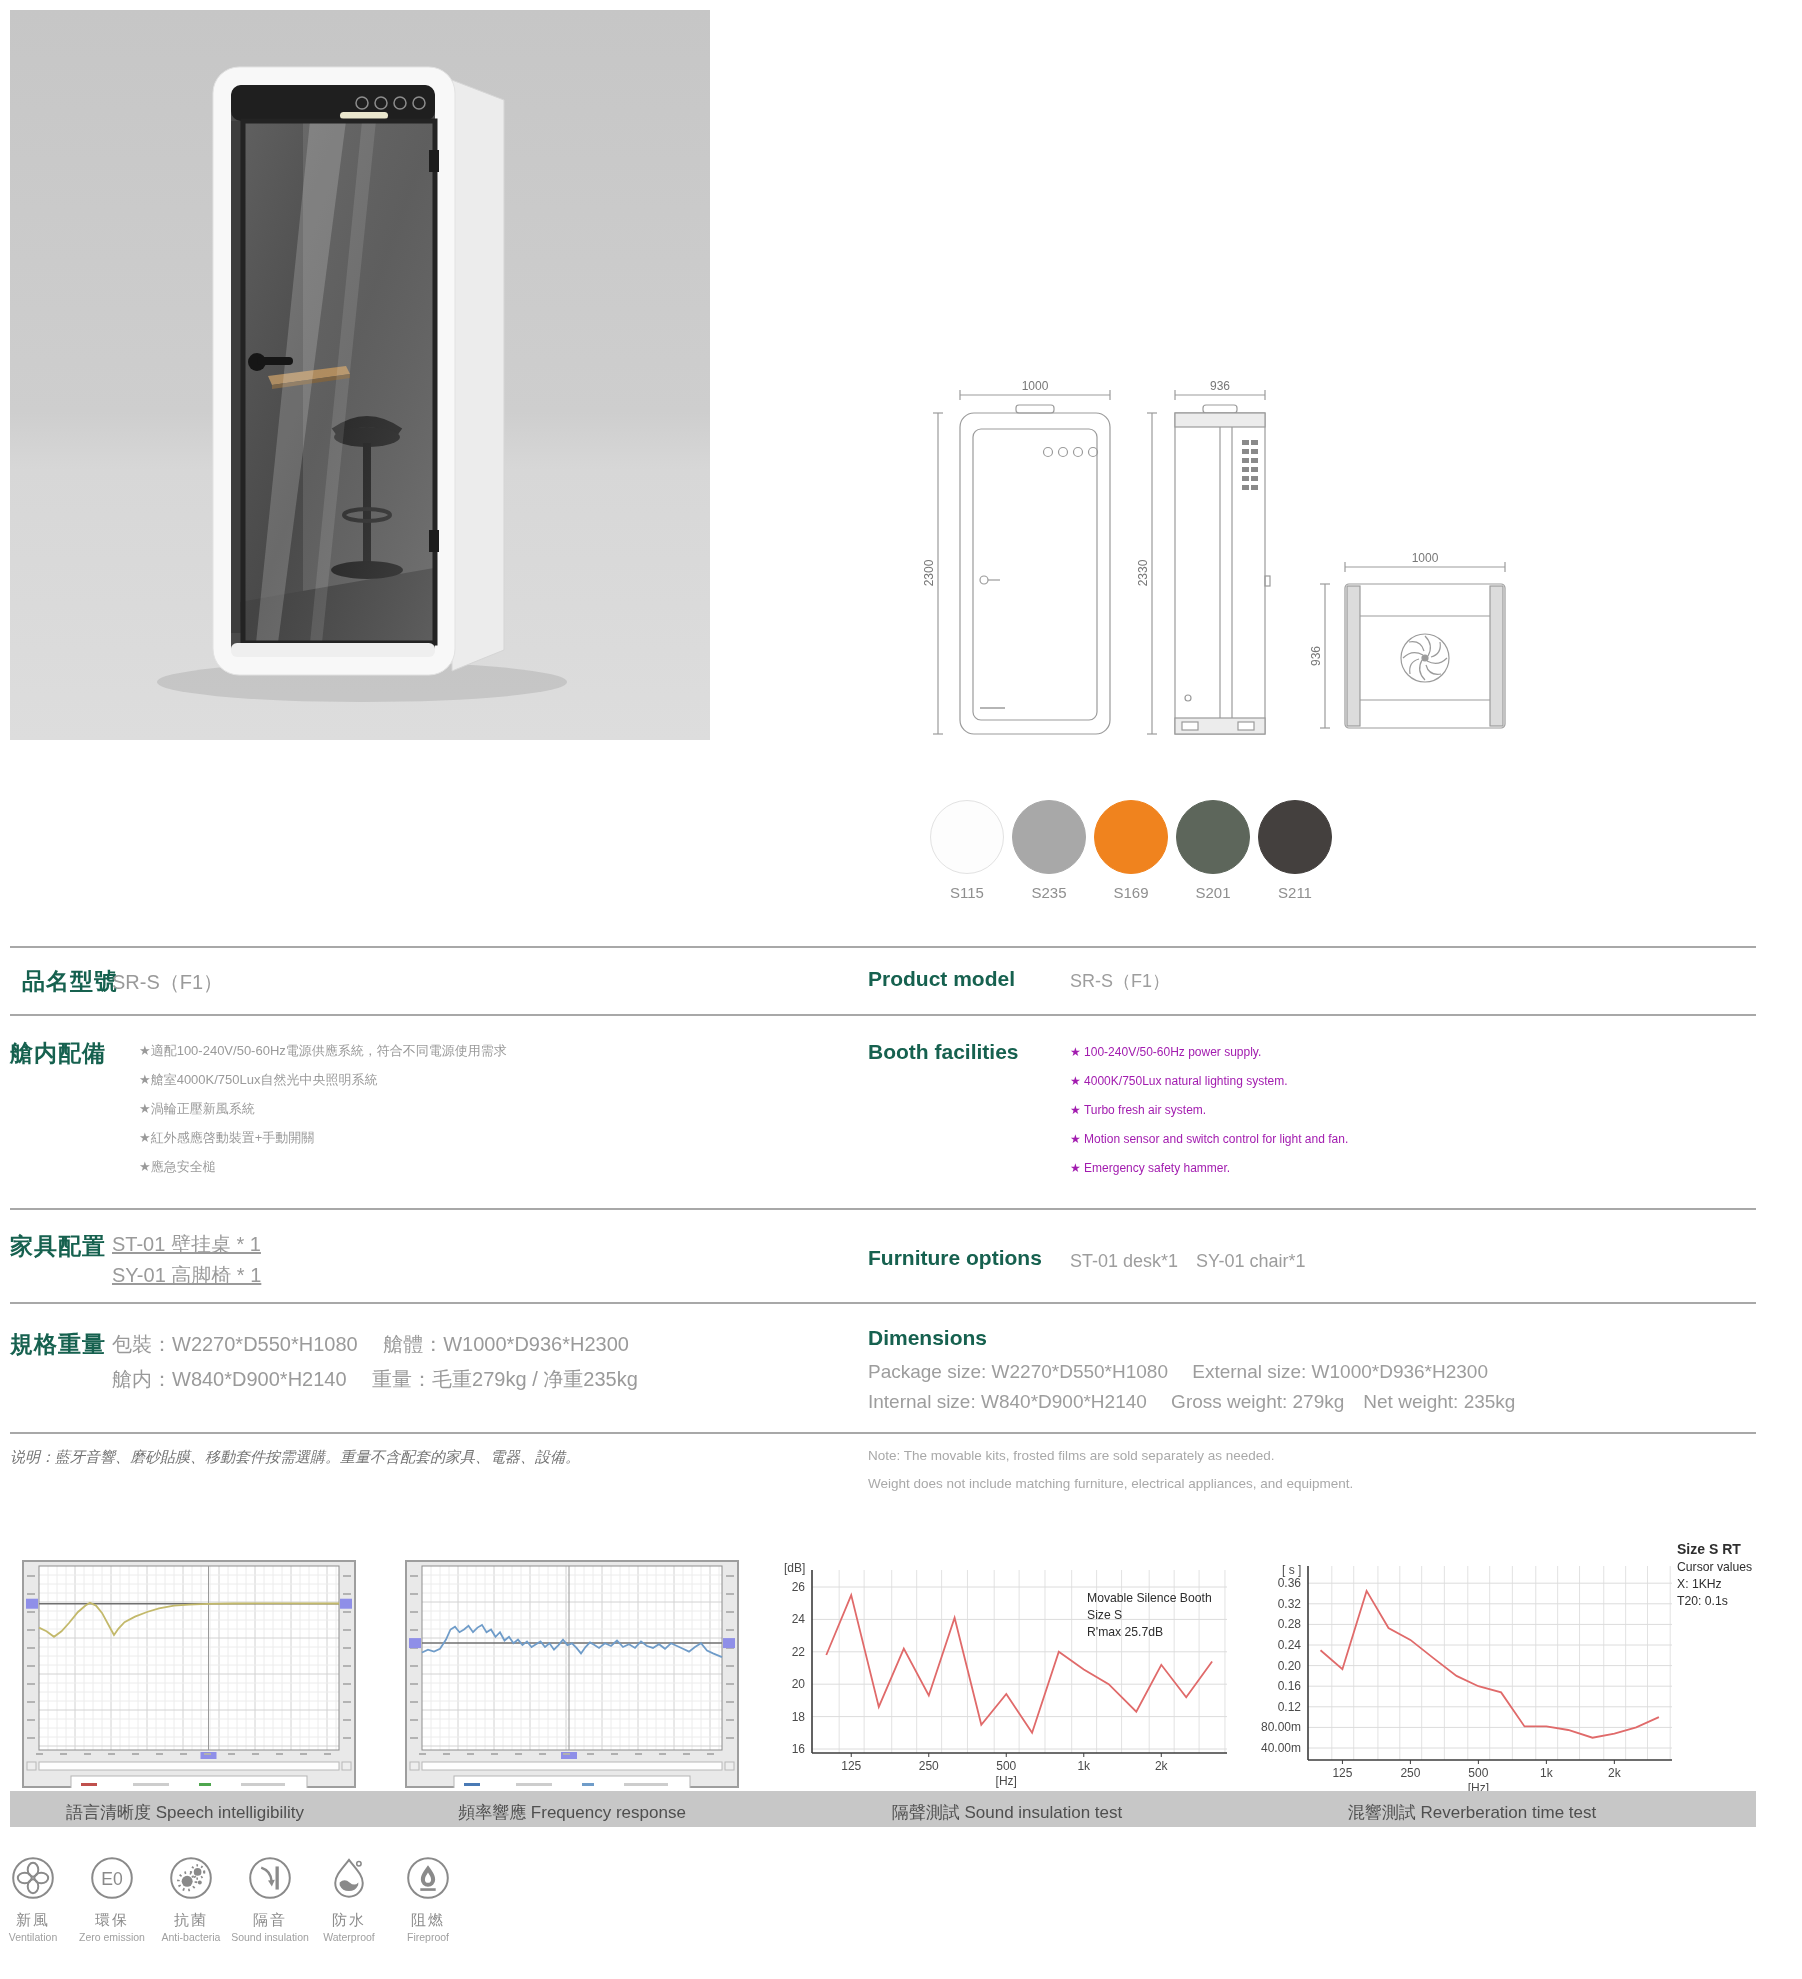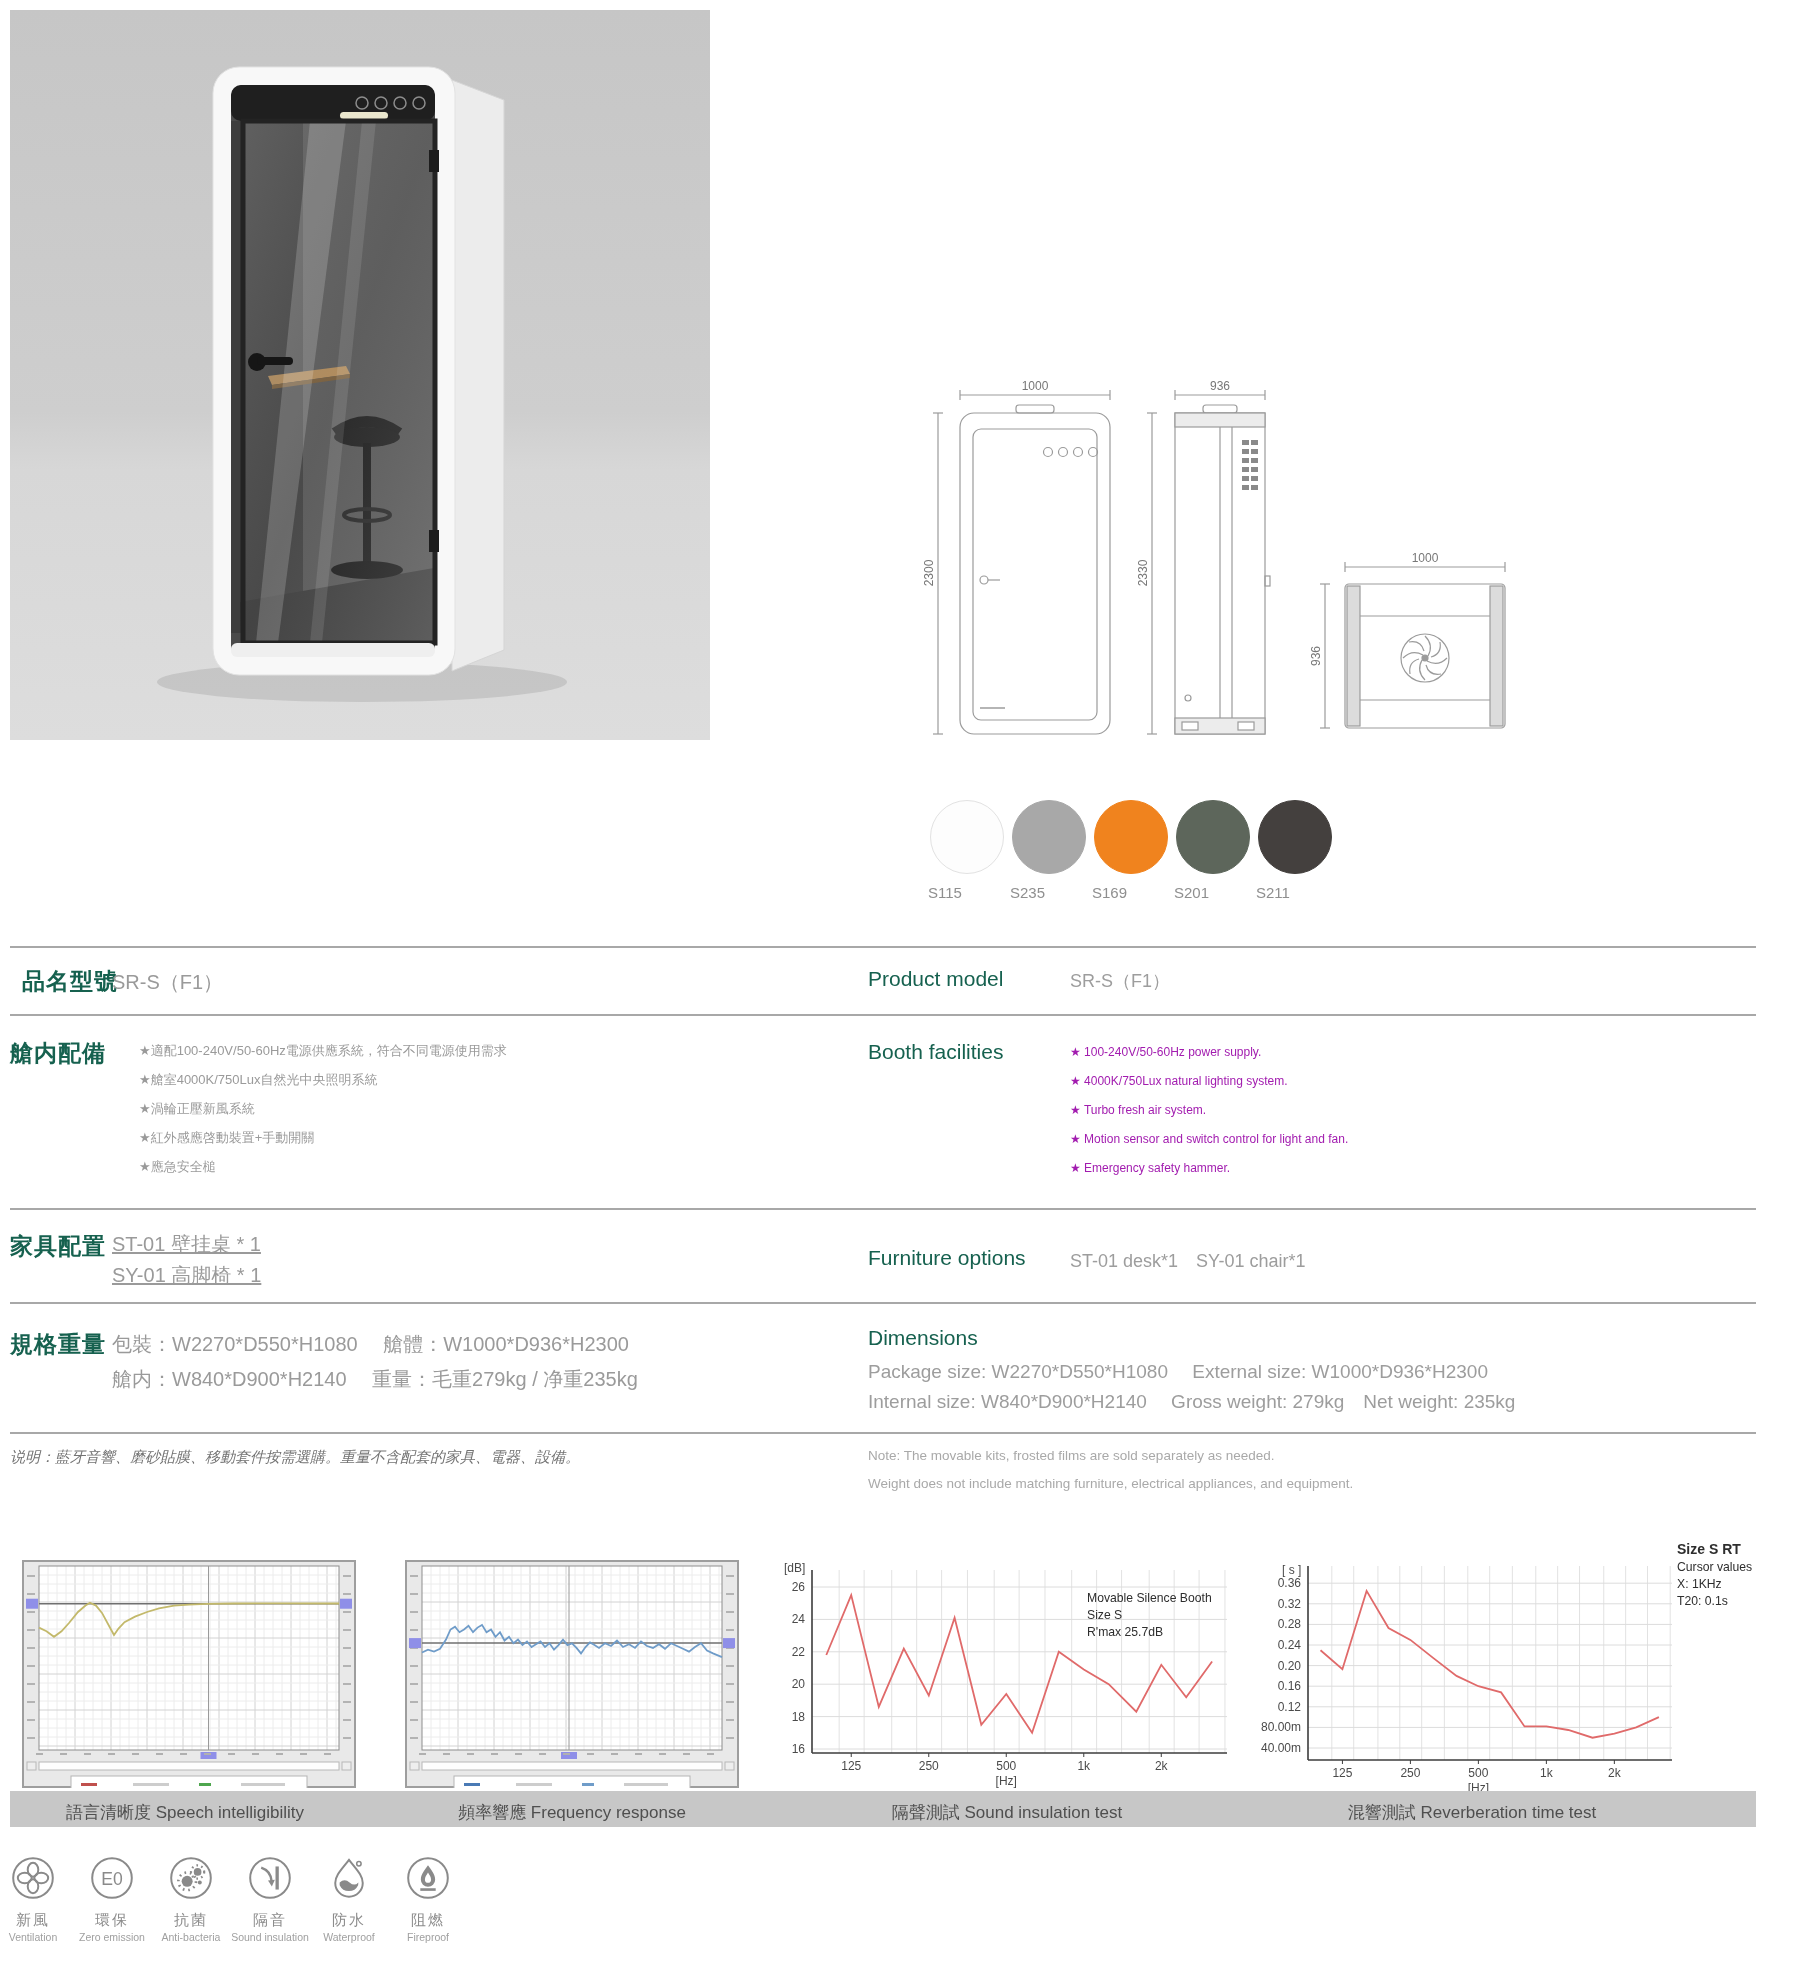--- a/index.html
+++ b/index.html
@@ -1,33 +1,33 @@
 <!DOCTYPE html>
 <html><head>
 <meta charset="utf-8">
 <style>
   html,body{margin:0;padding:0;background:#fff;}
   #root{position:relative;width:1756px;height:1979px;background:#fff;overflow:hidden;
         font-family:"Liberation Sans","DejaVu Sans",sans-serif;}
   .abs{position:absolute;}
   .rule{position:absolute;left:10px;width:1782px;height:2px;background:#a8a8a8;}
   .zh-label{font-size:23px;font-weight:bold;color:#16614f;letter-spacing:1px;}
-  .en-label{font-size:21px;font-weight:400;color:#16614f;}
+  .en-label{font-size:21px;font-weight:700;color:#16614f;}
   .zh-val{font-size:20px;color:#9a9a9a;white-space:pre;}
   .en-val{font-size:18px;color:#9d9d9d;white-space:pre;}
   .zh-lines div{font-size:13px;color:#9a9a9a;line-height:29px;white-space:pre;margin-left:27px;}
   .en-lines div{font-size:12px;color:#a21caf;line-height:29px;white-space:pre;}
   .zh-lines2 div{font-size:20px;color:#9a9a9a;line-height:31px;white-space:pre;text-decoration:underline;}
   .note-zh{font-size:15px;color:#737373;font-style:italic;}
   .note-en{font-size:13.5px;color:#a9a9a9;line-height:28px;}
   .caption-bar{position:absolute;left:10px;top:1791px;width:1782px;height:36px;background:#c7c7c7;}
   .caption{position:absolute;top:4px;height:36px;line-height:36px;transform:translateX(-50%);
            font-size:17px;color:#4f4f4f;white-space:nowrap;}
   .swatch-row{position:absolute;left:928px;top:800px;width:406px;display:flex;justify-content:space-between;}
-  .swatch{width:78px;text-align:left;}
+  .swatch{width:78px;text-align:center;}
   .swatch .dot{width:72px;height:72px;border-radius:50%;margin:0 auto;}
   .swatch .code{margin-top:10px;font-size:15px;color:#8f8f8f;}
   .badge{position:absolute;width:130px;text-align:center;}
   .badge .zh{margin-top:7px;font-size:15px;color:#8c8c8c;letter-spacing:2px;}
   .badge .en{margin-top:1px;font-size:10.5px;color:#a0a0a0;white-space:nowrap;}
   svg text{font-family:"Liberation Sans","DejaVu Sans",sans-serif;}
 </style>
 </head>
 <body>
 

